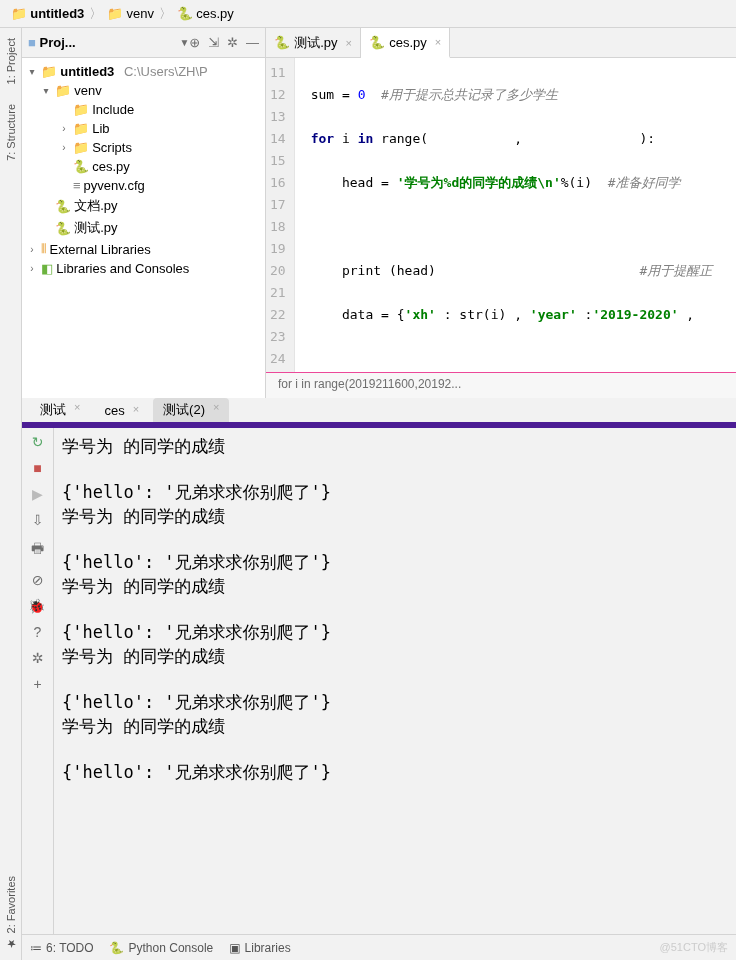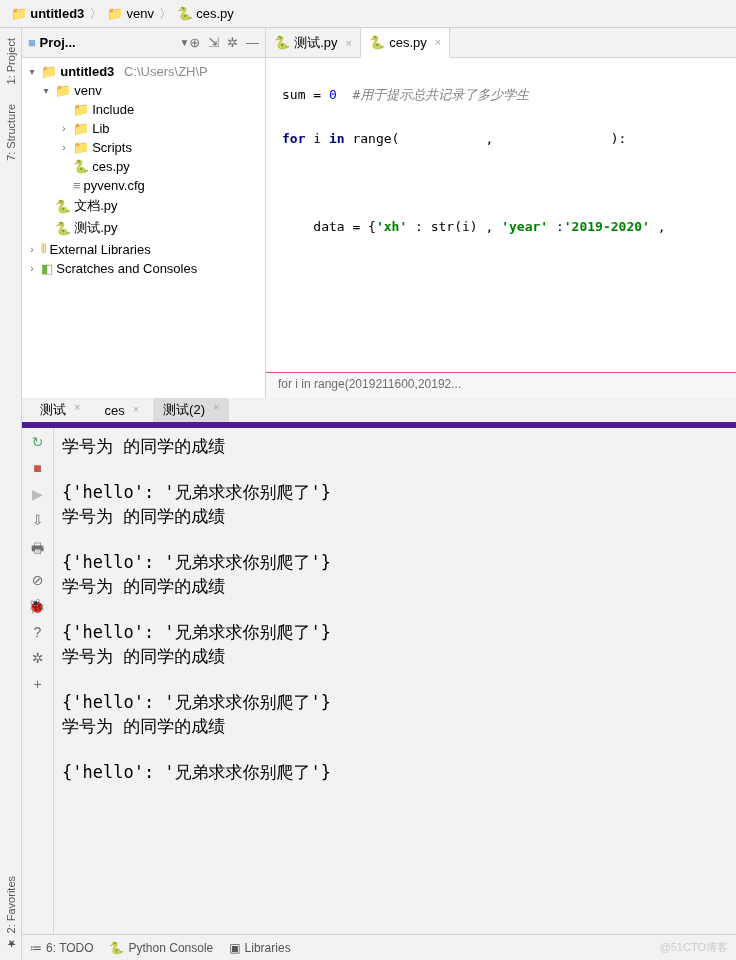--- a/index.html
+++ b/index.html
@@ -140,43 +140,61 @@
               <span>测试.py</span>
             </div>
           <div class="tree-row">
               <span class="chev">›</span>
               <span style="color:#e8a33d">⫴</span>
               <span>External Libraries</span>
             </div>
           <div class="tree-row">
               <span class="chev">›</span>
               <span style="color:#6cb33f">◧</span>
-              <span>Scratches and Consoles</span>
+              <span>Libraries and Consoles</span>
             </div>
         </div>
       </div>
 
       <div class="editor-area">
         <div class="editor-tabs">
           <div class="editor-tab">
               <span class="py-icon">🐍</span>
               <span>测试.py</span>
               <span class="close-x">×</span>
             </div>
           <div class="editor-tab active">
               <span class="py-icon">🐍</span>
               <span>ces.py</span>
               <span class="close-x">×</span>
             </div>
         </div>
         <div class="editor-body">
+          <div class="gutter">
+            <div>11</div>
+              <div>12</div>
+              <div>13</div>
+              <div>14</div>
+              <div>15</div>
+              <div>16</div>
+              <div>17</div>
+              <div>18</div>
+              <div>19</div>
+              <div>20</div>
+              <div>21</div>
+              <div>22</div>
+              <div>23</div>
+              <div>24</div>
+          </div>
           <div class="code">
 <div><span>sum = </span><span class="num">0</span><span class="com">  #用于提示总共记录了多少学生</span></div>
 <div><span class="kw">for</span><span> i </span><span class="kw">in</span><span> range(           ,               ):</span></div>
+<div><span>    head = </span><span class="str">'学号为%d的同学的成绩\n'</span><span>%(i)  </span><span class="com">#准备好同学</span></div>
 <div> </div>
+<div><span>    print (head)                          </span><span class="com">#用于提醒正</span></div>
 <div><span>    data = {</span><span class="str">'xh'</span><span> : str(i) , </span><span class="str">'year'</span><span> :</span><span class="str">'2019-2020'</span><span> ,</span></div>
 <div> </div>
 
 
 
 
 
 
 
           </div>

